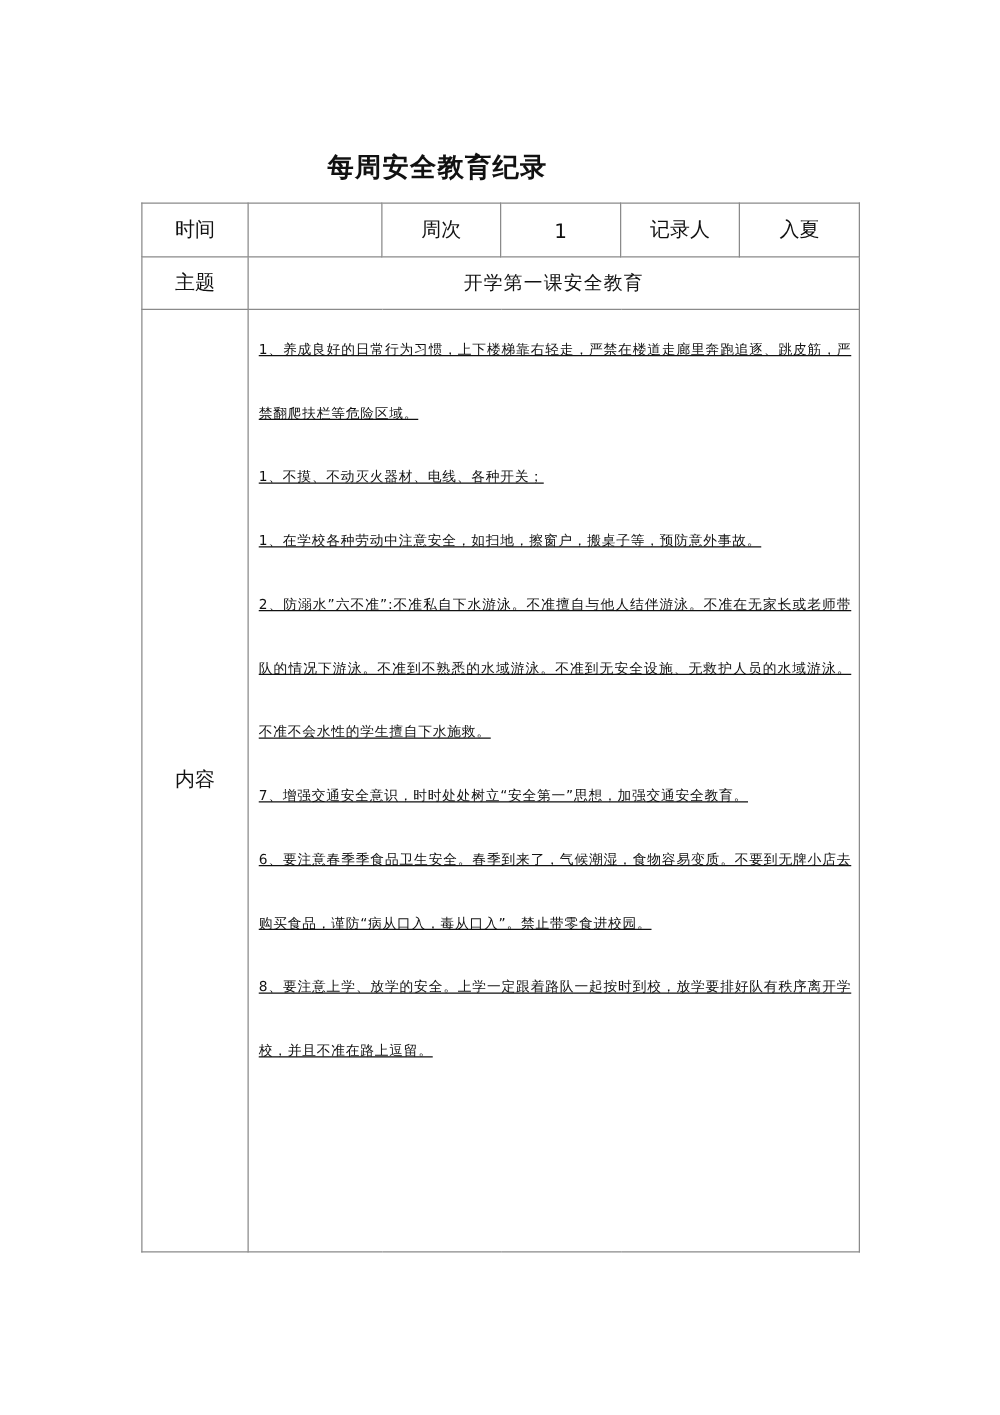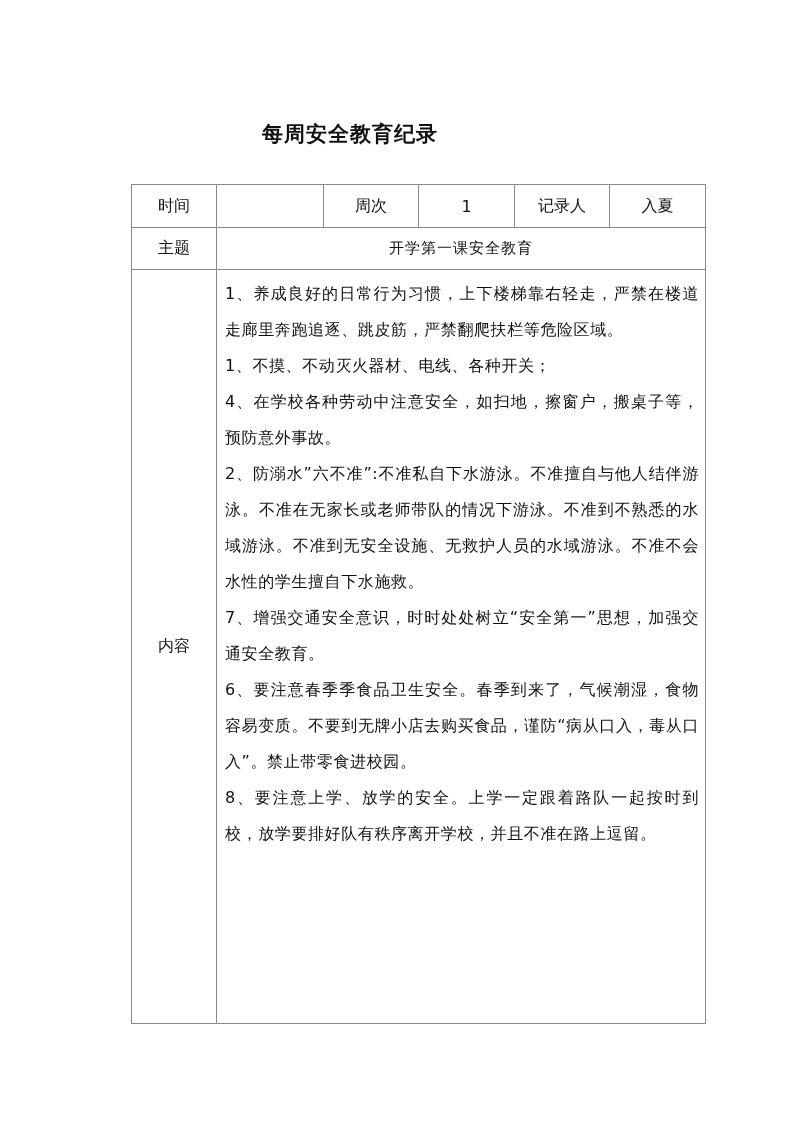--- a/index.html
+++ b/index.html
@@ -6,38 +6,39 @@
   body {
     width: 800px; height: 1132px; position: relative; overflow: hidden;
     font-family: "DejaVu Sans", "Liberation Sans", sans-serif;
     color: #111111;
   }
   .title {
     position: absolute; left: 0; width: 700px; top: 120px;
     text-align: center; font-size: 21px; font-weight: bold; letter-spacing: 1px;
   }
   table.record {
-    position: absolute; left: 113px; top: 184px;
-    width: 574px; border-collapse: collapse; table-layout: fixed; margin-left: 18px;
+    position: absolute; left: 113px; top: 162px;
+    width: 574px; border-collapse: collapse; table-layout: fixed;
   }
   table.record td {
     border: 1.5px solid #8a8a8a; padding: 0; text-align: center; vertical-align: middle;
     font-size: 16px;
   }
   .r1 td { height: 42px; }
   .r2 td { height: 41px; }
   .r2 .subject { font-size: 15px; letter-spacing: 1px; }
   .r3 td { height: 747px; }
   .content {
     text-align: left !important; vertical-align: top !important;
     padding: 6px 6px 0 8px !important;
   }
   .content p {
-    margin: 0; font-size: 16px; line-height: 36px; letter-spacing: 0.6px;
+    margin: 0; font-size: 11px; line-height: 51px; letter-spacing: 0.6px;
     text-align: justify;
+    text-decoration: underline;
   }
 </style>
 </head>
 <body>
 
 <div class="title">每周安全教育纪录</div>
 
 <table class="record">
   <colgroup>
     <col style="width:85px">
@@ -58,21 +59,21 @@
   </tr>
   <tr class="r2">
     <td>主题</td>
     <td colspan="5" class="subject">开学第一课安全教育</td>
   </tr>
   <tr class="r3">
     <td>内容</td>
     <td colspan="5" class="content">
       <p>1、养成良好的日常行为习惯，上下楼梯靠右轻走，严禁在楼道走廊里奔跑追逐、跳皮筋，严禁翻爬扶栏等危险区域。</p>
       <p>1、不摸、不动灭火器材、电线、各种开关；</p>
-      <p>4、在学校各种劳动中注意安全，如扫地，擦窗户，搬桌子等，预防意外事故。</p>
+      <p>1、在学校各种劳动中注意安全，如扫地，擦窗户，搬桌子等，预防意外事故。</p>
       <p>2、防溺水”六不准”:不准私自下水游泳。不准擅自与他人结伴游泳。不准在无家长或老师带队的情况下游泳。不准到不熟悉的水域游泳。不准到无安全设施、无救护人员的水域游泳。不准不会水性的学生擅自下水施救。</p>
       <p>7、增强交通安全意识，时时处处树立“安全第一”思想，加强交通安全教育。</p>
       <p>6、要注意春季季食品卫生安全。春季到来了，气候潮湿，食物容易变质。不要到无牌小店去购买食品，谨防“病从口入，毒从口入”。禁止带零食进校园。</p>
       <p>8、要注意上学、放学的安全。上学一定跟着路队一起按时到校，放学要排好队有秩序离开学校，并且不准在路上逗留。</p>
     </td>
   </tr>
 </tbody>
   </table>
 
 </body></html>

